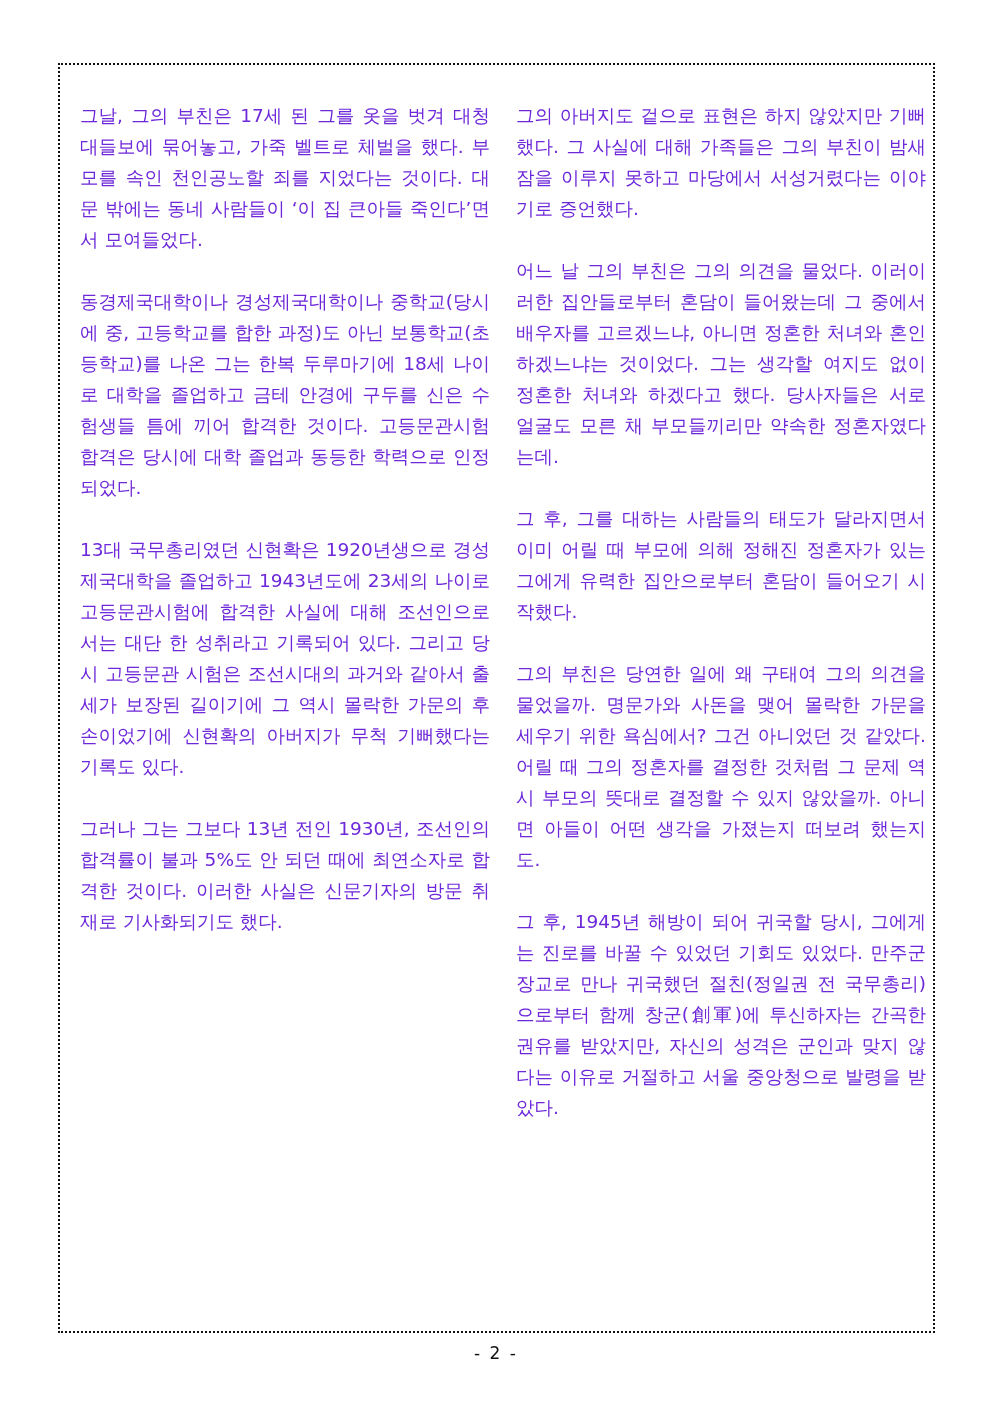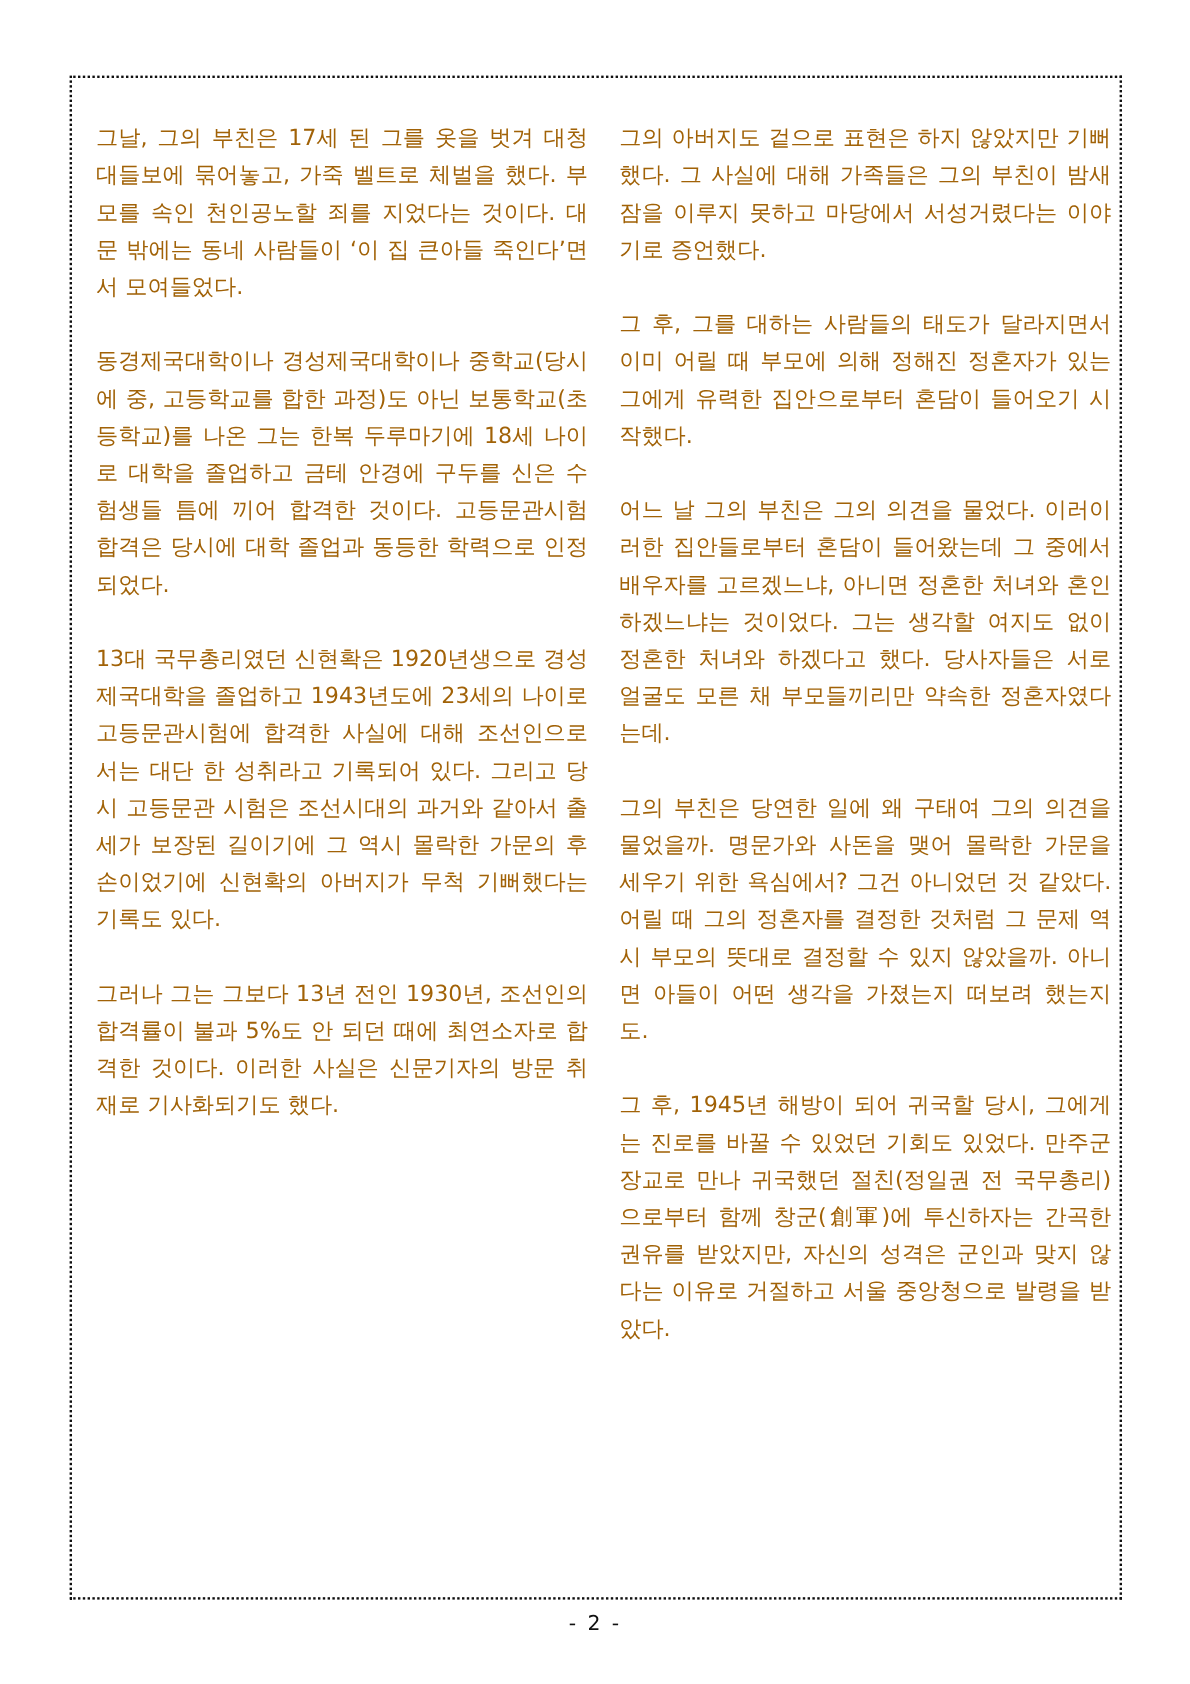--- a/index.html
+++ b/index.html
@@ -49,21 +49,21 @@
     flex-direction: column;
   }
   .para {
     font-size: 18.5px;
     line-height: 31px;
     text-align: justify;
     text-justify: inter-character;
     margin: 0 0 31px 0;
     word-break: break-all;
     letter-spacing: 0px;
-    color: #a16207;
+    color: #6d28d9;
   }
   .para:last-child {
     margin-bottom: 0;
   }
   .page-footer {
     position: absolute;
     left: 0;
     top: 1341px;
     width: 992px;
     text-align: center;
@@ -84,22 +84,22 @@
 
     <div class="column">
       <p class="para">그날, 그의 부친은 17세 된 그를 옷을 벗겨 대청 대들보에 묶어놓고, 가죽 벨트로 체벌을 했다. 부모를 속인 천인공노할 죄를 지었다는 것이다. 대문 밖에는 동네 사람들이 ‘이 집 큰아들 죽인다’면서 모여들었다.</p>
       <p class="para">동경제국대학이나 경성제국대학이나 중학교(당시에 중, 고등학교를 합한 과정)도 아닌 보통학교(초등학교)를 나온 그는 한복 두루마기에 18세 나이로 대학을 졸업하고 금테 안경에 구두를 신은 수험생들 틈에 끼어 합격한 것이다. 고등문관시험 합격은 당시에 대학 졸업과 동등한 학력으로 인정되었다.</p>
       <p class="para">13대 국무총리였던 신현확은 1920년생으로 경성제국대학을 졸업하고 1943년도에 23세의 나이로 고등문관시험에 합격한 사실에 대해 조선인으로서는 대단 한 성취라고 기록되어 있다. 그리고 당시 고등문관 시험은 조선시대의 과거와 같아서 출세가 보장된 길이기에 그 역시 몰락한 가문의 후손이었기에 신현확의 아버지가 무척 기뻐했다는 기록도 있다.</p>
       <p class="para">그러나 그는 그보다 13년 전인 1930년, 조선인의 합격률이 불과 5%도 안 되던 때에 최연소자로 합격한 것이다. 이러한 사실은 신문기자의 방문 취재로 기사화되기도 했다.</p>
     </div>
 
     <div class="column">
       <p class="para">그의 아버지도 겉으로 표현은 하지 않았지만 기뻐했다. 그 사실에 대해 가족들은 그의 부친이 밤새 잠을 이루지 못하고 마당에서 서성거렸다는 이야기로 증언했다.</p>
+      <p class="para">어느 날 그의 부친은 그의 의견을 물었다. 이러이러한 집안들로부터 혼담이 들어왔는데 그 중에서 배우자를 고르겠느냐, 아니면 정혼한 처녀와 혼인하겠느냐는 것이었다. 그는 생각할 여지도 없이 정혼한 처녀와 하겠다고 했다. 당사자들은 서로 얼굴도 모른 채 부모들끼리만 약속한 정혼자였다는데.</p>
       <p class="para">그 후, 그를 대하는 사람들의 태도가 달라지면서 이미 어릴 때 부모에 의해 정해진 정혼자가 있는 그에게 유력한 집안으로부터 혼담이 들어오기 시작했다.</p>
-      <p class="para">어느 날 그의 부친은 그의 의견을 물었다. 이러이러한 집안들로부터 혼담이 들어왔는데 그 중에서 배우자를 고르겠느냐, 아니면 정혼한 처녀와 혼인하겠느냐는 것이었다. 그는 생각할 여지도 없이 정혼한 처녀와 하겠다고 했다. 당사자들은 서로 얼굴도 모른 채 부모들끼리만 약속한 정혼자였다는데.</p>
       <p class="para">그의 부친은 당연한 일에 왜 구태여 그의 의견을 물었을까. 명문가와 사돈을 맺어 몰락한 가문을 세우기 위한 욕심에서? 그건 아니었던 것 같았다. 어릴 때 그의 정혼자를 결정한 것처럼 그 문제 역시 부모의 뜻대로 결정할 수 있지 않았을까. 아니면 아들이 어떤 생각을 가졌는지 떠보려 했는지도.</p>
       <p class="para">그 후, 1945년 해방이 되어 귀국할 당시, 그에게는 진로를 바꿀 수 있었던 기회도 있었다. 만주군 장교로 만나 귀국했던 절친(정일권 전 국무총리)으로부터 함께 창군(創軍)에 투신하자는 간곡한 권유를 받았지만, 자신의 성격은 군인과 맞지 않다는 이유로 거절하고 서울 중앙청으로 발령을 받았다.</p>
     </div>
 
   </div>
 
   <div class="page-footer">- 2 -</div>
 </div>
 
 </body></html>

